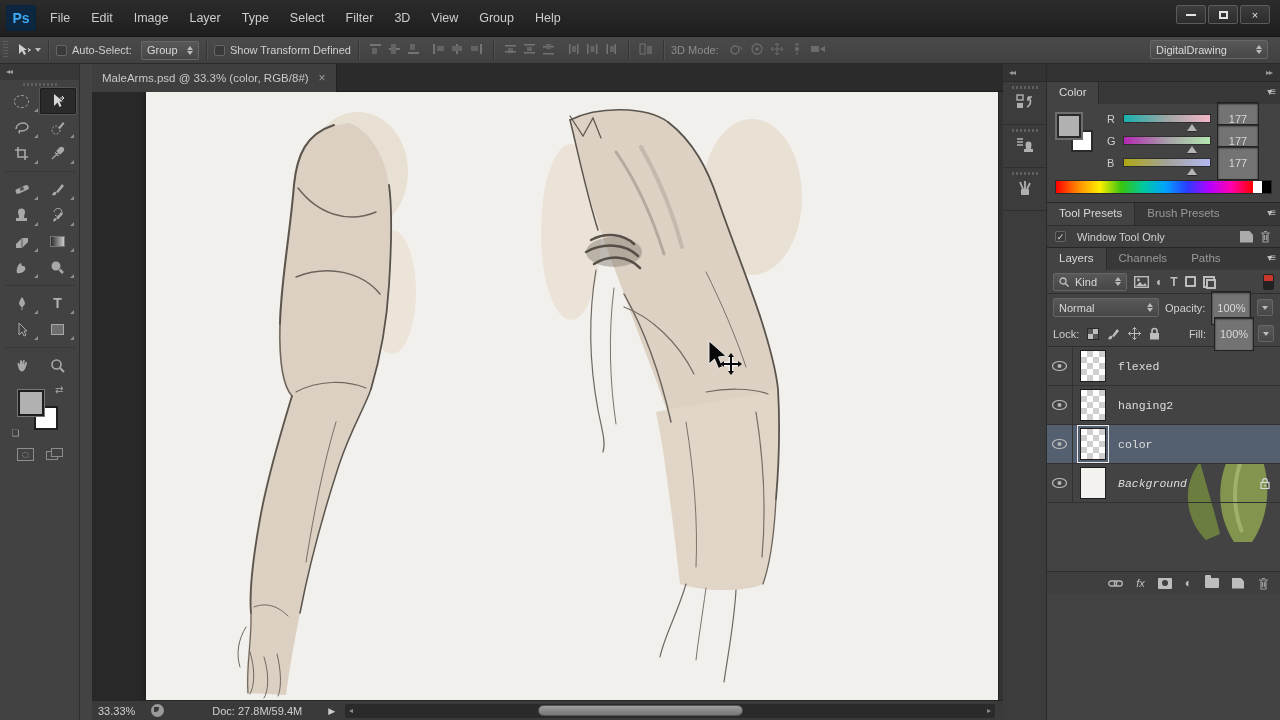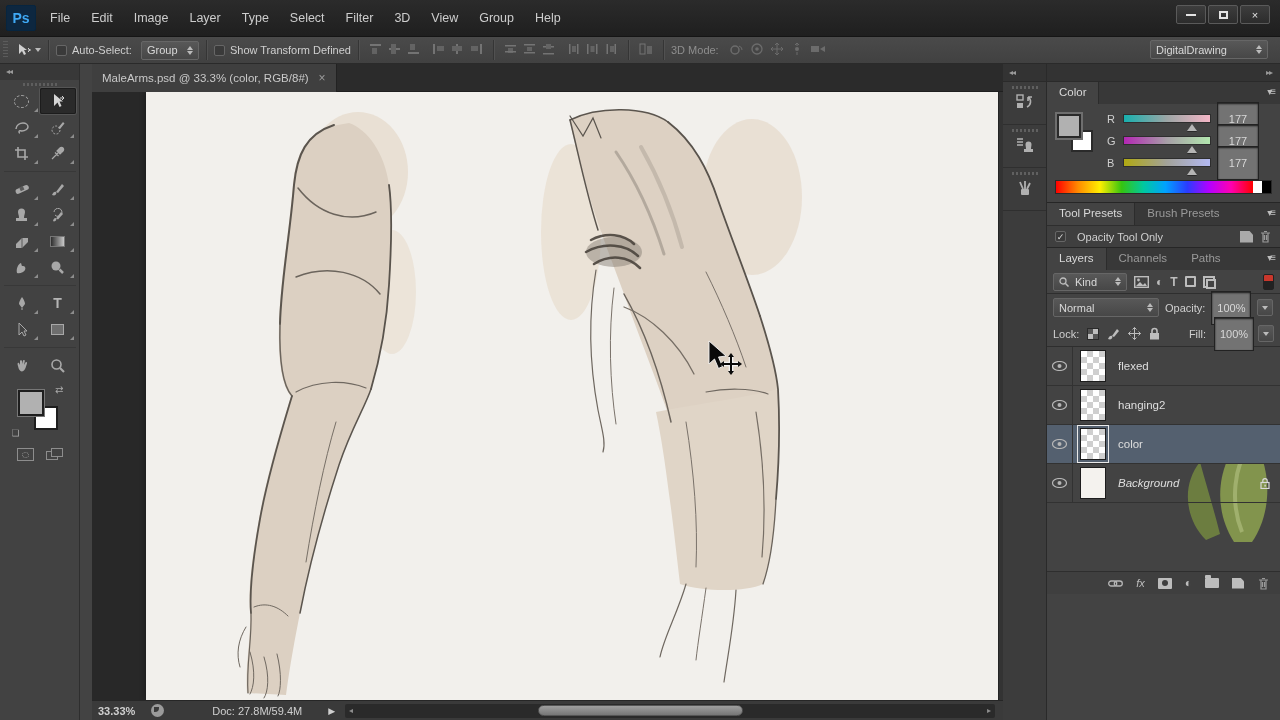--- a/index.html
+++ b/index.html
@@ -55,21 +55,21 @@
   .docarea { position:absolute; left:92px; top:64px; width:923px; height:656px; background:#282828; }
   .tabbar { height:28px; background:#2b2b2b; border-bottom:1px solid #1f1f1f; display:flex; }
   .doctab { height:28px; background:#3f3f3f; border-right:1px solid #222; padding:0 10px; display:flex; align-items:center; gap:10px; color:#c9c9c9; font-size:11.5px; }
   .doctab .x { color:#9a9a9a; font-size:12px; }
   .canvas { position:absolute; left:0; top:28px; width:923px; height:608px; background:#282828; overflow:hidden; }
   .paper { position:absolute; left:54px; top:0; width:852px; height:608px; background:#f2f0ec; box-shadow:0 0 6px rgba(0,0,0,.45); }
   .vscroll { position:absolute; right:0; top:28px; width:17px; height:608px; background:#333; border-left:1px solid #242424; }
   .vscroll .arr { position:absolute; left:0; width:17px; height:14px; color:#8d8d8d; font-size:8px; text-align:center; line-height:14px; }
   .vscroll .thumb { position:absolute; left:3px; top:230px; width:11px; height:106px; border-radius:6px; background:linear-gradient(90deg,#9a9a9a,#7a7a7a); border:1px solid #555; }
   .statusbar { position:absolute; left:0; bottom:0; width:923px; height:20px; background:#3a3a3a; border-top:1px solid #262626; display:flex; align-items:center; font-size:11px; color:#cfcfcf; }
-  .statusbar .zoomfield { padding:0 8px 0 6px;font-weight:bold; }
+  .statusbar .zoomfield { padding:0 8px 0 6px; }
   .statusbar .sicon { width:13px; height:13px; border-radius:50%; background:#9a9a9a; margin:0 8px; position:relative; }
   .statusbar .sicon::after { content:""; position:absolute; left:3px; top:3px; width:5px; height:5px; background:#3a3a3a; border-radius:0 0 4px 0; }
   .statusbar .docsize { margin:0 26px 0 40px; }
   .statusbar .flyout { color:#cfcfcf; font-size:9px; margin-right:10px; }
   .hscroll { position:relative; flex:1; height:14px; margin-right:2px; background:#2a2a2a; border-radius:2px; }
   .hscroll .la,.hscroll .ra { position:absolute; top:0; width:12px; height:14px; color:#8d8d8d; font-size:8px; line-height:14px; text-align:center; }
   .hscroll .ra { right:0; }
   .hscroll .thumb { position:absolute; left:186px; top:1px; width:205px; height:11px; border-radius:6px; background:linear-gradient(#9f9f9f,#767676); border:1px solid #555; }
   .corner { width:18px; height:20px; background:#3a3a3a; }
 
@@ -118,21 +118,21 @@
   .fico { color:#bdbdbd; font-size:12px; }
   .fsq { width:11px; height:11px; border:2px solid #bdbdbd; border-radius:1px; }
   .fso { position:relative; width:12px; height:12px; border:2px solid #bdbdbd; }
   .fso::after { content:""; position:absolute; right:-3px; bottom:-3px; width:6px; height:6px; background:#434343; border:2px solid #bdbdbd; }
   .ftoggle { margin-left:auto; width:11px; height:16px; border-radius:2px; background:linear-gradient(#c9372c 0 45%, #222 45%); border:1px solid #222; }
   .lyr-blend { height:27px; display:flex; align-items:center; padding:0 6px; gap:6px; }
   .blend-dd { width:106px; height:19px; }
   .lyr-lock { height:26px; display:flex; align-items:center; padding:0 6px; gap:8px; border-bottom:1px solid #2e2e2e; }
   .ic-checker { width:12px; height:12px; background:conic-gradient(#bdbdbd 25%, #555 0 50%, #bdbdbd 0 75%, #555 0); border:1px solid #2a2a2a; }
   .lockpad { margin:0; }
-  .lyr-rows { position:relative; height:195px; }
+  .lyr-rows { position:relative; height:195px;font-family:Liberation Mono, monospace; }
   .lrow { position:relative; height:39px; border-bottom:1px solid #323232; display:flex; align-items:center; z-index:2; }
   .lrow.sel { background:#54606f; }
   .eyecell { width:26px; align-self:stretch; border-right:1px solid #323232; display:flex; align-items:center; justify-content:center; }
   .thumb { width:26px; height:32px; margin-left:7px; border:1px solid #1d1d1d; background:
       conic-gradient(#cfcfcf 25%, #fff 0 50%, #cfcfcf 0 75%, #fff 0);
       background-size:12px 12px; }
   .thumb.solid { background:#f4f2ee; }
   .thumb.marked { outline:1px solid #e9e9e9; outline-offset:2px; }
   .lname { margin-left:12px; color:#dedede; font-size:11.5px; }
   .lname.it { font-style:italic;margin-left:12px; }
@@ -611,21 +611,21 @@
     <div class="panel">
       <div class="ptabs">
         <span class="ptab on">Tool Presets</span>
         <span class="ptab">Brush Presets</span>
         <span class="pmenu">▾≡</span>
       </div>
       <div class="presetfoot">
         <span class="chk">
             <span>✓</span>
           </span>
-        <span>Opacity Tool Only</span>
+        <span>Window Tool Only</span>
         <span class="sp"></span>
         <span class="ic-newdoc"></span>
         <svg width="13" height="13">
             <path d="M2,3 h9 M4,3 v9 h5 v-9 M5,1.5 h3 M5.5,5 v5 M7.5,5 v5" stroke="#9a9a9a" fill="none" stroke-width="1.2"></path>
           </svg>
       </div>
     </div>
 
     <div class="panel" style="border-bottom:none;">
       <div class="ptabs">

